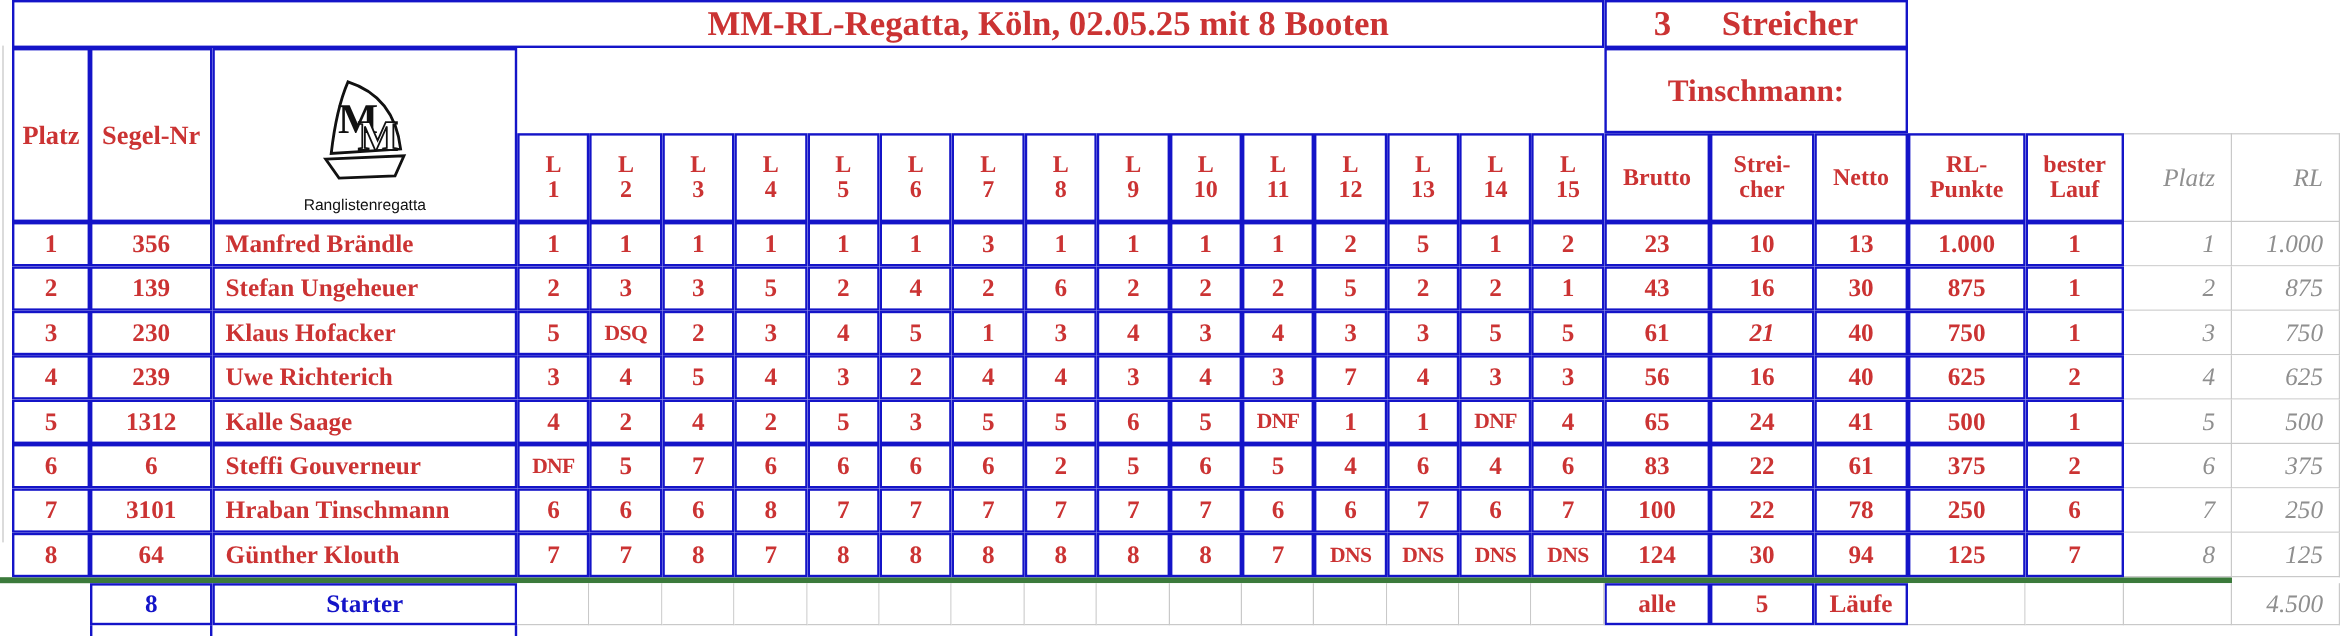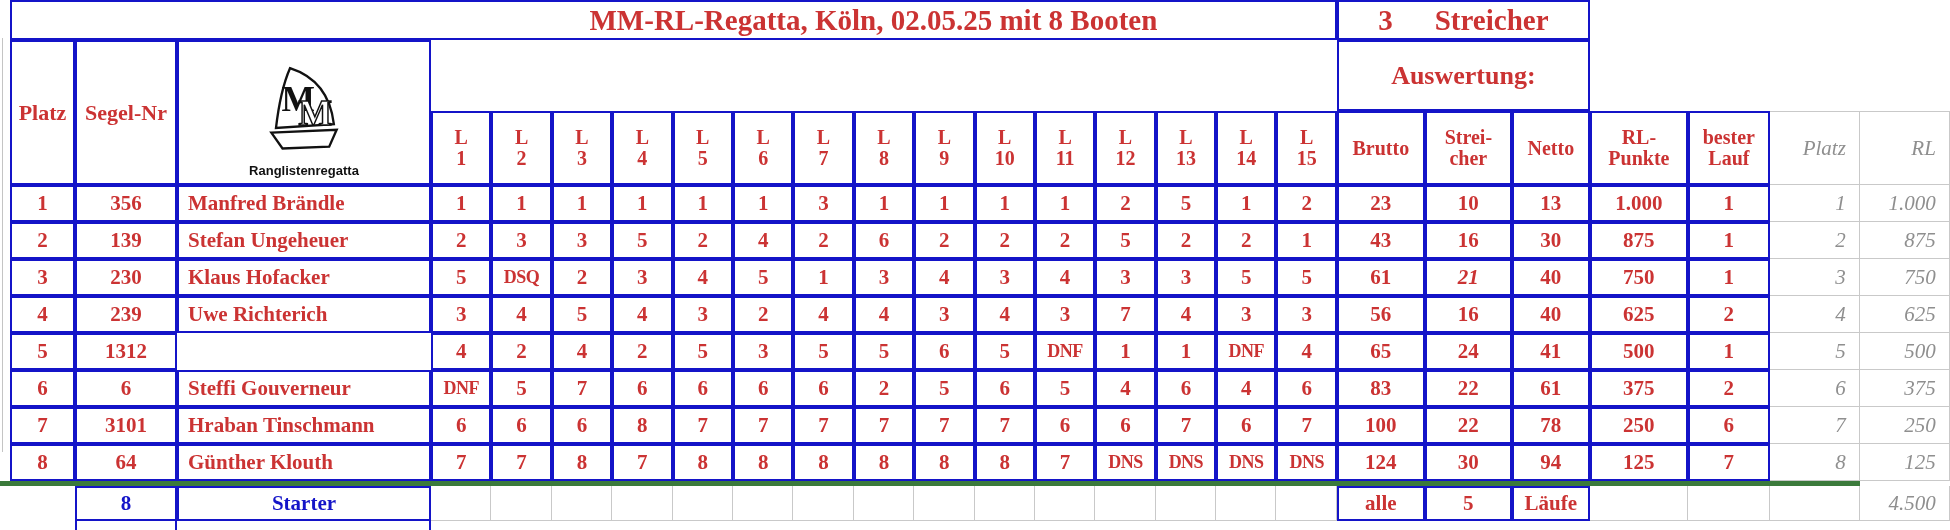--- a/index.html
+++ b/index.html
@@ -43,21 +43,21 @@
   #hgrl{grid-column:26;grid-row:3}
   #greenline{grid-column:1/26;grid-row:12;background:var(--green)}
   #f8{grid-column:3;grid-row:13}
   #fstarter{grid-column:4;grid-row:13}
   #falle{grid-column:20;grid-row:13}
   #f5{grid-column:21;grid-row:13}
   #flaeufe{grid-column:22;grid-row:13}
   #stub1{grid-column:3;grid-row:14;border-left:2px solid var(--blue);border-right:2px solid var(--blue)}
   #stub2{grid-column:4;grid-row:14;border-right:2px solid var(--blue)}
   #edgeline{position:absolute;left:2px;top:38px;width:1px;height:414px;background:#c4c4c4}
-  .caption{font-family:"Liberation Sans",sans-serif;font-weight:700;font-size:13px;color:#111;margin-top:2px}
+  .caption{font-family:"Liberation Sans",sans-serif;font-weight:400;font-size:13px;color:#111;margin-top:2px}
 </style>
 </head>
 <body>
 
 <div id="sheet">
 
   <div id="title" class="c b red s29">MM-RL-Regatta, Köln, 02.05.25 mit 8 Booten</div>
   <div id="streicherbox" class="c b red s29">
     <span>3</span>
     <span>Streicher</span>
@@ -69,21 +69,21 @@
   <div id="logo" class="c b">
     <svg width="112" height="96" viewBox="0 0 120 100" aria-hidden="true">
       <path d="M45 2 C 70 10 88 28 92 62 L 30 66 C 33 40 38 18 45 2 Z" fill="#ffffff" stroke="#111" stroke-width="2.5"></path>
       <text x="36" y="48" font-family="Liberation Serif,serif" font-weight="bold" font-size="38" fill="#111">M</text>
       <text x="54" y="63" font-family="Liberation Serif,serif" font-weight="bold" font-size="38" fill="#fff" stroke="#111" stroke-width="1.6">M</text>
       <path d="M25 71 L95 68 L87 86 L37 88 Z" fill="#ffffff" stroke="#111" stroke-width="2.5"></path>
     </svg>
     <span class="caption">Ranglistenregatta</span>
   </div>
 
-  <div id="hausw" class="c b red s26">Auswertung:</div>
+  <div id="hausw" class="c b red s26">Tinschmann:</div>
 
   <div id="hbrutto" class="c b red" style="font-size:20px">Brutto</div>
   <div id="hstrei" class="c b red two">
     <span>Strei-</span>
     <span>cher</span>
   </div>
   <div id="hnetto" class="c b red" style="font-size:20px">Netto</div>
   <div id="hrlp" class="c b red two">
     <span>RL-</span>
     <span>Punkte</span>
@@ -262,20 +262,21 @@
     <div class="c b red s21" style="grid-area: 7 / 19;">3</div>
     <div class="c b red s21" style="grid-area: 7 / 20;">56</div>
     <div class="c b red s21" style="grid-area: 7 / 21;">16</div>
     <div class="c b red s21" style="grid-area: 7 / 22;">40</div>
     <div class="c b red s21" style="grid-area: 7 / 23;">625</div>
     <div class="c b red s21" style="grid-area: 7 / 24;">2</div>
     <div class="c g gval" style="grid-area: 7 / 25;">4</div>
     <div class="c g gval" style="grid-area: 7 / 26;">625</div>
     <div class="c b red s21" style="grid-area: 8 / 2;">5</div>
     <div class="c b red s21" style="grid-area: 8 / 3;">1312</div>
+    <div class="c b red s21 nm" style="grid-area: 8 / 4;">Kalle Saage</div>
     <div class="c b red s21" style="grid-area: 8 / 5;">4</div>
     <div class="c b red s21" style="grid-area: 8 / 6;">2</div>
     <div class="c b red s21" style="grid-area: 8 / 7;">4</div>
     <div class="c b red s21" style="grid-area: 8 / 8;">2</div>
     <div class="c b red s21" style="grid-area: 8 / 9;">5</div>
     <div class="c b red s21" style="grid-area: 8 / 10;">3</div>
     <div class="c b red s21" style="grid-area: 8 / 11;">5</div>
     <div class="c b red s21" style="grid-area: 8 / 12;">5</div>
     <div class="c b red s21" style="grid-area: 8 / 13;">6</div>
     <div class="c b red s21" style="grid-area: 8 / 14;">5</div>

